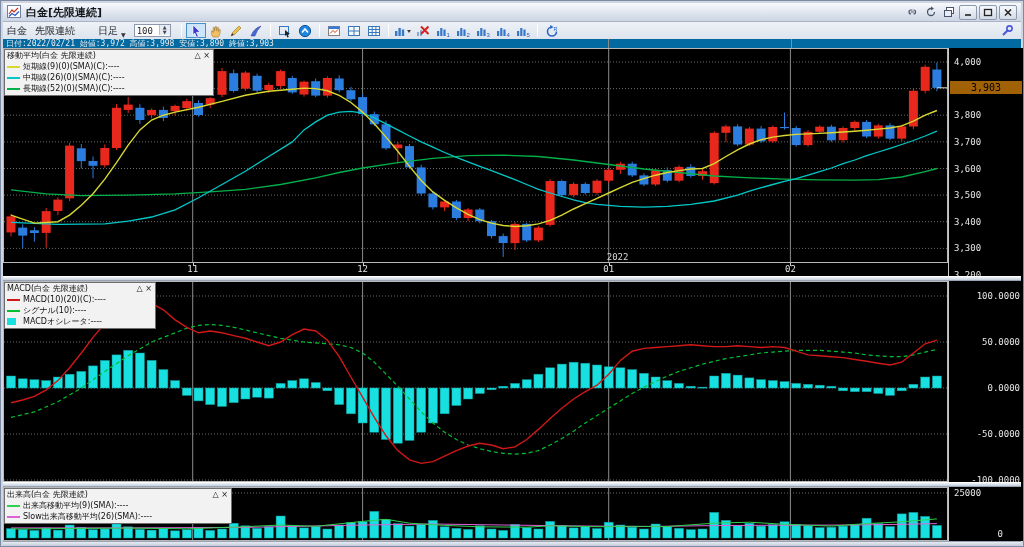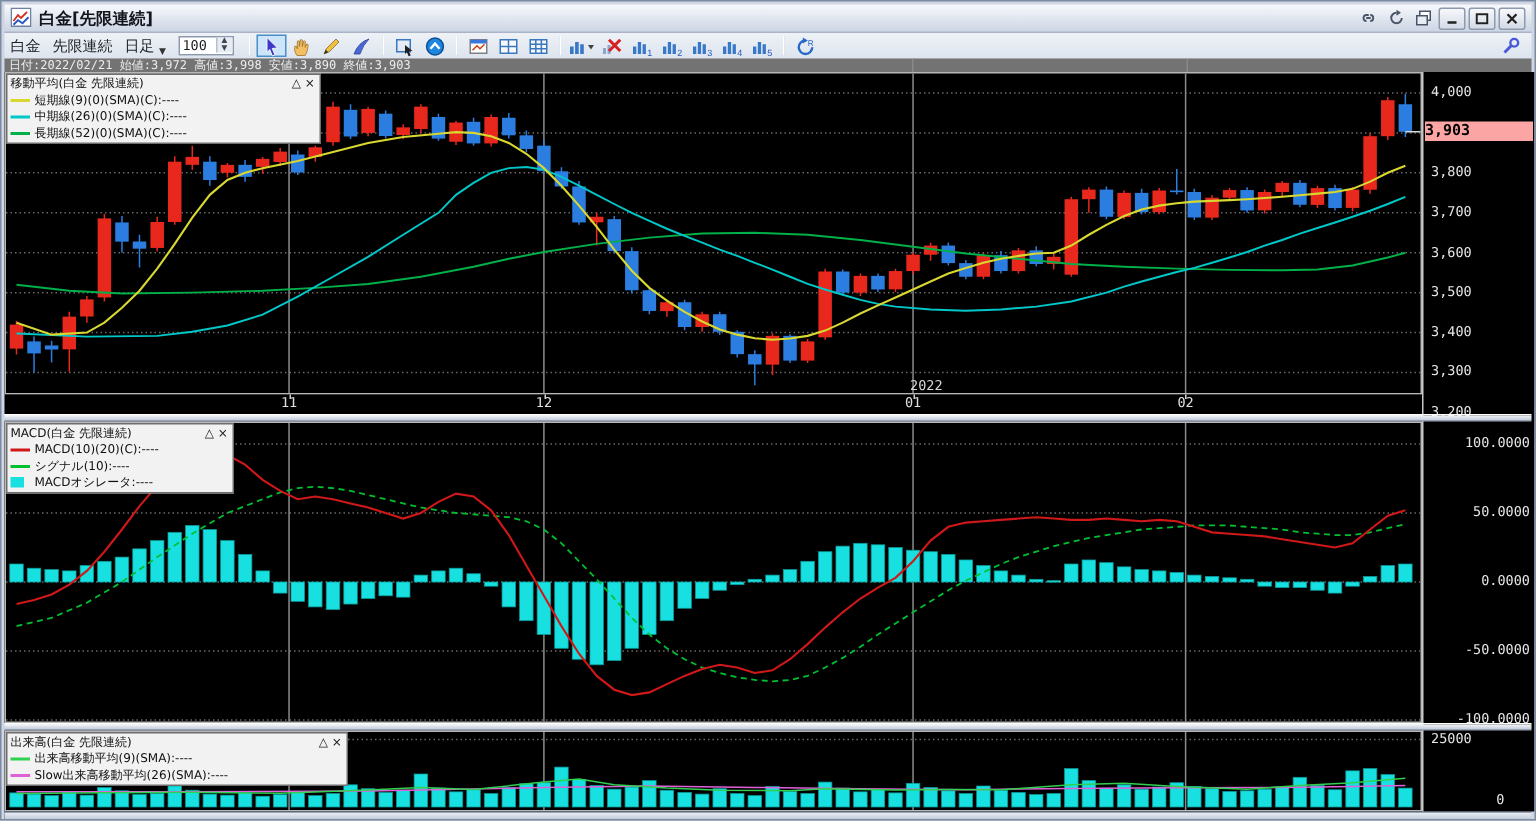--- a/index.html
+++ b/index.html
@@ -13,52 +13,52 @@
   .app-icon{width:15px;height:14px;margin-right:4px;display:inline-flex;}
   .title-text{font-size:11px;font-weight:bold;color:#14161c;flex:0 0 auto;}
   .tb-spacer{flex:1;}
   .tb-ico{width:16px;height:14px;display:inline-flex;align-items:center;justify-content:center;margin-left:2px;cursor:pointer;}
   .winbtn{width:18px;height:15px;margin-left:2px;padding:0;border:1px solid #8d99ad;border-radius:2px;
           background:linear-gradient(#f6f8fb,#d4dbe7);display:inline-flex;align-items:center;justify-content:center;cursor:pointer;}
   
   .toolbar{position:absolute;left:2px;top:21px;right:2px;height:17px;background:linear-gradient(#eef2f7,#dde4ee);
            display:flex;align-items:center;padding:0 4px;font-size:10px;color:#1c1e24;}
   .t-label{margin-right:8px;white-space:nowrap;}
-  .t-dd{display:inline-flex;align-items:flex-end;cursor:pointer;}
+  .t-dd{display:inline-flex;align-items:flex-end;cursor:pointer;margin-left:15px;}
   .dd-arrow{font-size:6px;margin-left:3px;color:#333;}
   .spin{display:inline-flex;align-items:flex-start;border:1px solid #8d99ad;background:#fff;height:13px;margin-right:6px;}
   .spin-val{width:24px;font-size:9px;text-align:left;padding:1px 2px;font-family:"DejaVu Sans Mono",monospace;}
   .spin-btns{display:flex;flex-direction:column;justify-content:center;border-left:1px solid #b6c0cf;background:#e7ecf3;width:11px;}
   .spin-btns span{font-size:5px;line-height:5px;text-align:center;color:#445;cursor:pointer;}
   .tsep{width:1px;height:13px;background:#a8b2c2;border-right:1px solid #fff;margin:0 4px;}
   .tbtn{width:20px;height:15px;padding:0;border:1px solid transparent;background:transparent;
         display:inline-flex;align-items:center;justify-content:center;cursor:pointer;}
   .tbtn.active{background:#cde5fb;border:1px solid #4a90c8;}
   .t-right{margin-left:auto;display:flex;align-items:center;}
   
-  .infobar{position:absolute;left:2px;top:38px;right:2px;height:9px;background:#737373;color:#ececec;
+  .infobar{position:absolute;left:2px;top:38px;right:2px;height:9px;background:#0369a1;color:#ececec;
            font-family:"DejaVu Sans Mono",monospace;font-size:8px;line-height:9px;padding-left:3px;white-space:nowrap;overflow:hidden;}
   .ib-div{position:absolute;top:0;width:1px;height:9px;background:#8a8a8a;}
   
   .plot{position:absolute;left:2px;width:945px;background:#000;}
   .plot svg{display:block;}
   #main-plot{top:47px;height:215px;}
   #date-strip{position:absolute;left:2px;top:262px;width:945px;height:13px;background:#000;}
   .date-label{position:absolute;top:1px;color:#e0e0e0;font-family:"DejaVu Sans Mono",monospace;font-size:9px;transform:translateX(-50%);}
   .date-tick{position:absolute;top:0;width:1px;height:3px;background:#cfcfcf;}
   #macd-plot{top:280px;height:201px;}
   #vol-plot{top:486px;height:72px;}
   .sep{position:absolute;left:2px;right:2px;height:5px;background:linear-gradient(#f2f5f9,#c4cddb);
        border-top:1px solid #fff;border-bottom:1px solid #97a2b5;z-index:6;}
   
   .axiscol{position:absolute;left:947px;top:47px;width:75px;height:493px;background:#000;
            border-left:1px solid #c8c8c8;z-index:4;}
   .ax-label{position:absolute;color:#e6e6e6;font-family:"DejaVu Sans Mono",monospace;font-size:9px;line-height:9px;}
-  .price-box{position:absolute;left:1px;right:1px;height:13px;background:#fca5a5;color:#000;
-             font-family:"DejaVu Sans Mono",monospace;font-size:10px;font-weight:bold;line-height:13px;z-index:5;}
+  .price-box{position:absolute;left:1px;right:1px;height:13px;background:#a16207;color:#000;
+             font-family:"DejaVu Sans Mono",monospace;font-size:10px;font-weight:normal;text-align:center;line-height:13px;z-index:5;}
   
   .legend{position:absolute;left:1px;top:1px;background:#f2f2f2;border:1px solid #6e6e6e;z-index:3;
           font-size:8px;color:#101010;line-height:11px;padding:0 2px 1px 2px;}
   .lg-head{display:flex;align-items:center;white-space:nowrap;}
   .lg-title{flex:1;padding-right:8px;}
   .lg-ctrl{width:9px;text-align:center;cursor:pointer;color:#222;}
   .lg-row{display:flex;align-items:center;white-space:nowrap;height:11px;}
   .lg-sw{width:13px;margin-right:3px;flex:0 0 auto;}
   .lg-sw.line{height:2px;}
   .lg-sw.block{height:7px;width:9px;margin-right:7px;}

